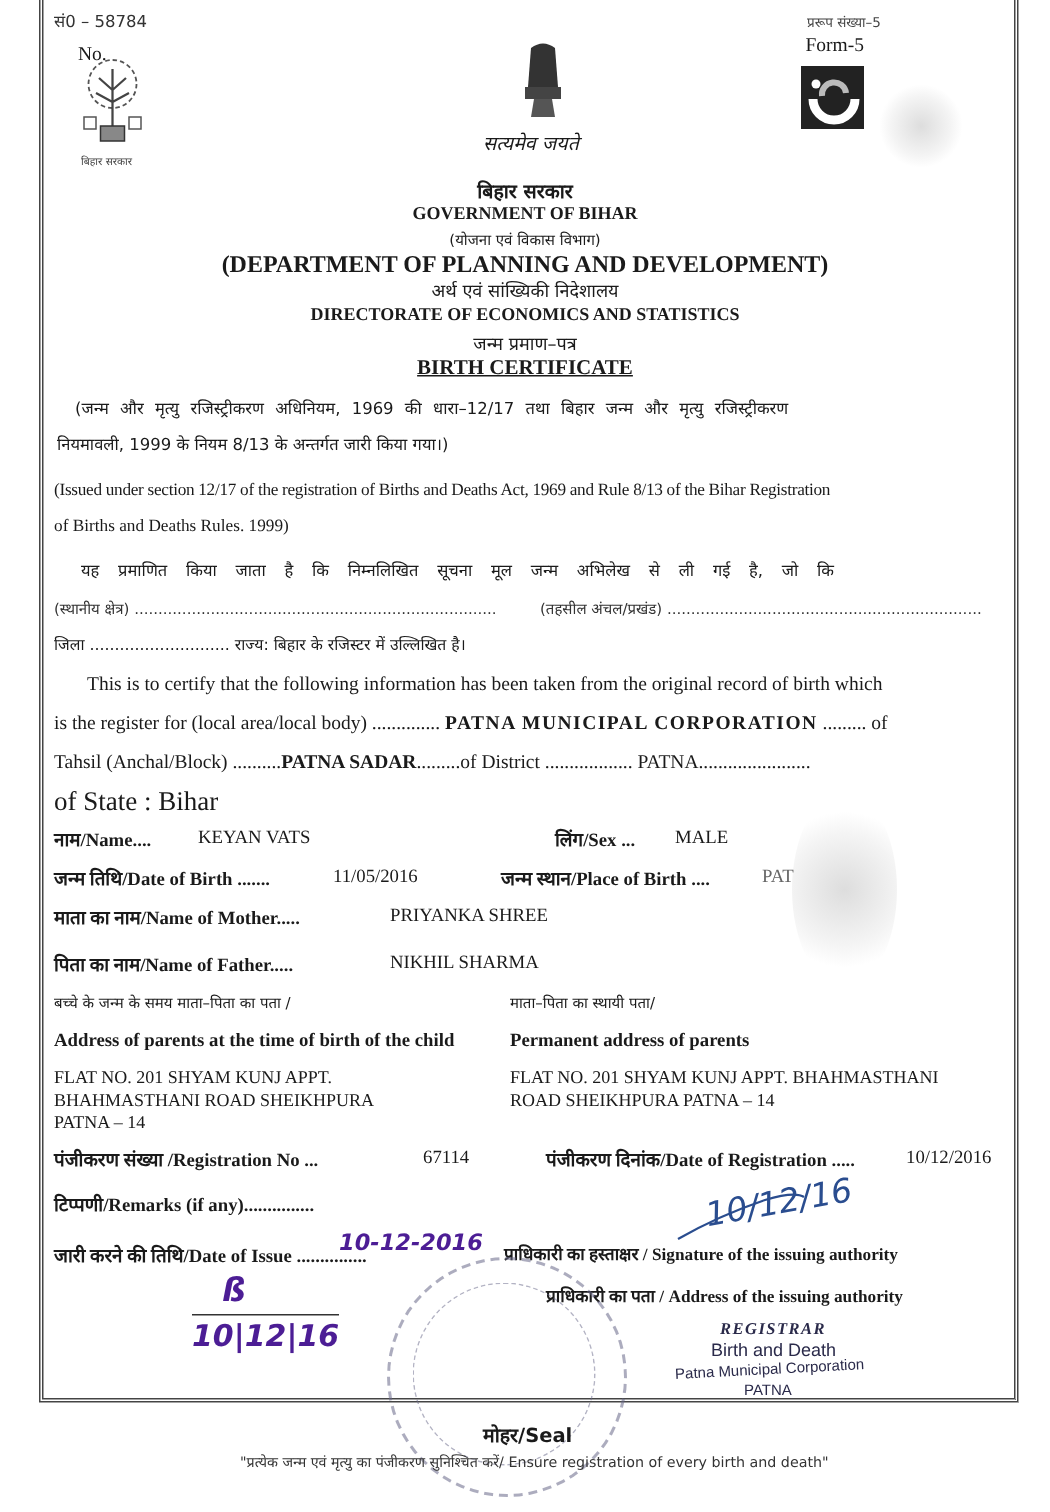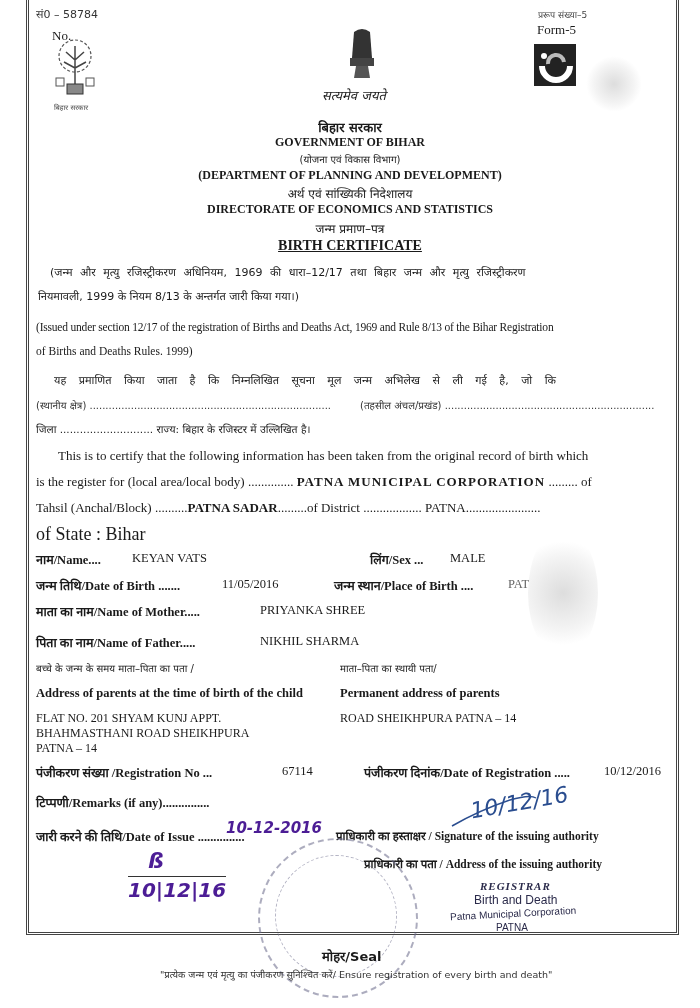--- a/index.html
+++ b/index.html
@@ -50,21 +50,21 @@
       <path d="M8 22 A14 14 0 0 0 36 22" stroke="#fff" stroke-width="6" fill="none"></path>
       <path d="M14 20 A8 8 0 0 1 30 18" stroke="#bbb" stroke-width="4" fill="none"></path>
       <circle cx="10" cy="12" r="3" fill="#fff"></circle>
     </svg>
 </div>
 <div class="smudge" style="left:586px;top:56px;width:56px;height:56px;"></div>
 
 <div class="abs center hi b" style="top:118px;font-size:13px;">बिहार सरकार</div>
 <div class="abs center b" style="top:135px;font-size:12px;">GOVERNMENT OF BIHAR</div>
 <div class="abs center hi" style="top:152px;font-size:10px;">(योजना एवं विकास विभाग)</div>
-<div class="abs center b" style="top:168px;font-size:12px;">(DEPARTMENT OF PLANNING AND DEVELOPMENT)</div>
+<div class="abs center b" style="top:168px;font-size:16px;">(DEPARTMENT OF PLANNING AND DEVELOPMENT)</div>
 <div class="abs center hi" style="top:185px;font-size:12px;">अर्थ एवं सांख्यिकी निदेशालय</div>
 <div class="abs center b" style="top:202px;font-size:12px;">DIRECTORATE OF ECONOMICS AND STATISTICS</div>
 <div class="abs center hi" style="top:220px;font-size:12px;">जन्म प्रमाण–पत्र</div>
 <div class="abs center b" style="top:238px;font-size:14px;text-decoration:underline;">BIRTH CERTIFICATE</div>
 
 <div class="abs hi" style="left:50px;top:264px;font-size:11px;word-spacing:4px;">(जन्म और मृत्यु रजिस्ट्रीकरण अधिनियम, 1969 की धारा–12/17 तथा बिहार जन्म और मृत्यु रजिस्ट्रीकरण</div>
 <div class="abs hi" style="left:38px;top:288px;font-size:11px;">नियमावली, 1999 के नियम 8/13 के अन्तर्गत जारी किया गया।)</div>
 <div class="abs" style="left:36px;top:321px;font-size:11.5px;letter-spacing:-0.2px;">(Issued under section 12/17 of the registration of Births and Deaths Act, 1969 and Rule 8/13 of the Bihar Registration</div>
 <div class="abs" style="left:36px;top:345px;font-size:11.5px;">of Births and Deaths Rules. 1999)</div>
 
@@ -106,20 +106,21 @@
 <div class="abs hi" style="left:36px;top:661px;font-size:10px;">बच्चे के जन्म के समय माता–पिता का पता /</div>
 <div class="abs b" style="left:36px;top:686px;font-size:12.5px;">Address of parents at the time of birth of the child</div>
 <div class="abs" style="left:36px;top:711px;font-size:12px;line-height:15px;">
   <div>FLAT NO. 201 SHYAM KUNJ APPT.</div>
   <div>BHAHMASTHANI ROAD SHEIKHPURA</div>
   <div>PATNA – 14</div>
 </div>
 <div class="abs hi" style="left:340px;top:661px;font-size:10px;">माता–पिता का स्थायी पता/</div>
 <div class="abs b" style="left:340px;top:686px;font-size:12.5px;">Permanent address of parents</div>
 <div class="abs" style="left:340px;top:711px;font-size:12px;line-height:15px;">
+  <div>FLAT NO. 201 SHYAM KUNJ APPT. BHAHMASTHANI</div>
   <div>ROAD SHEIKHPURA PATNA – 14</div>
 </div>
 
 <div class="abs b" style="left:36px;top:764px;font-size:12.5px;">पंजीकरण संख्या /Registration No ...</div>
 <div class="abs" style="left:282px;top:764px;font-size:12.5px;">67114</div>
 <div class="abs b" style="left:340px;top:764px;font-size:12.5px;margin-left:24px;">पंजीकरण दिनांक/Date of Registration .....</div>
 <div class="abs" style="left:604px;top:764px;font-size:12.5px;">10/12/2016</div>
 
 <div class="abs b" style="left:36px;top:794px;font-size:12.5px;">टिप्पणी/Remarks (if any)...............</div>
 

